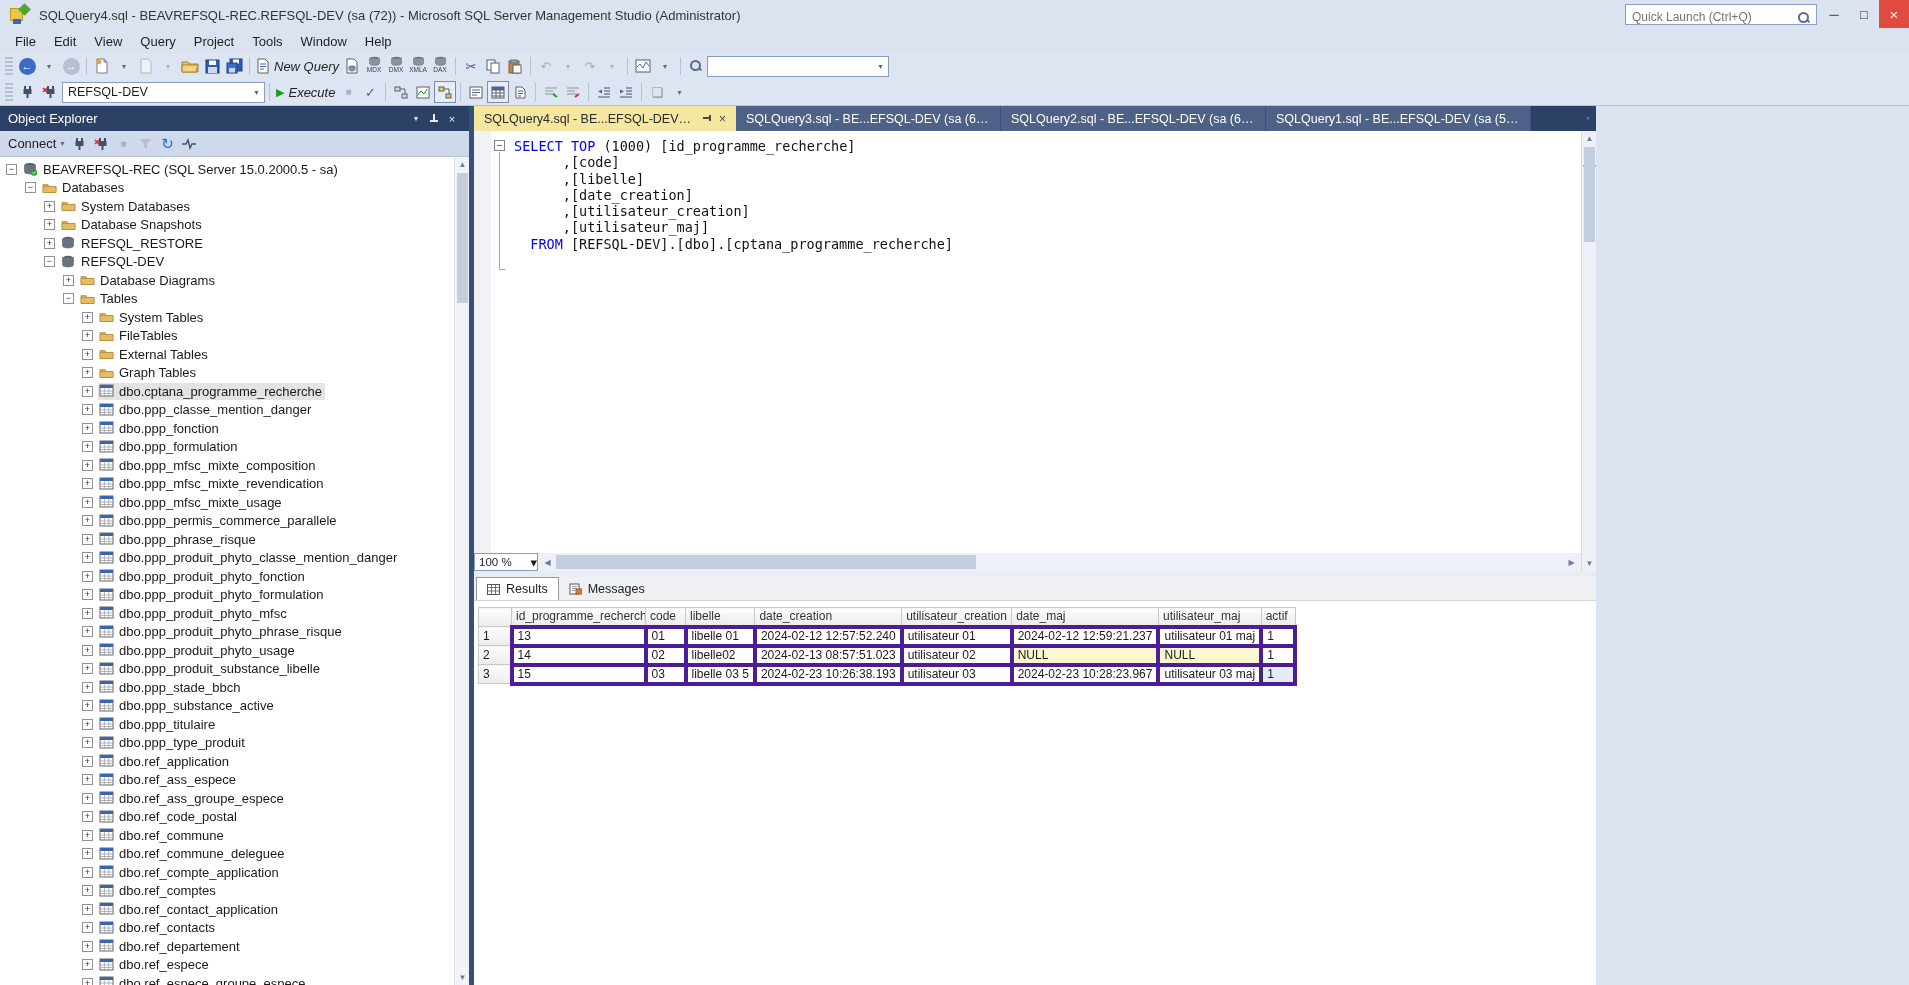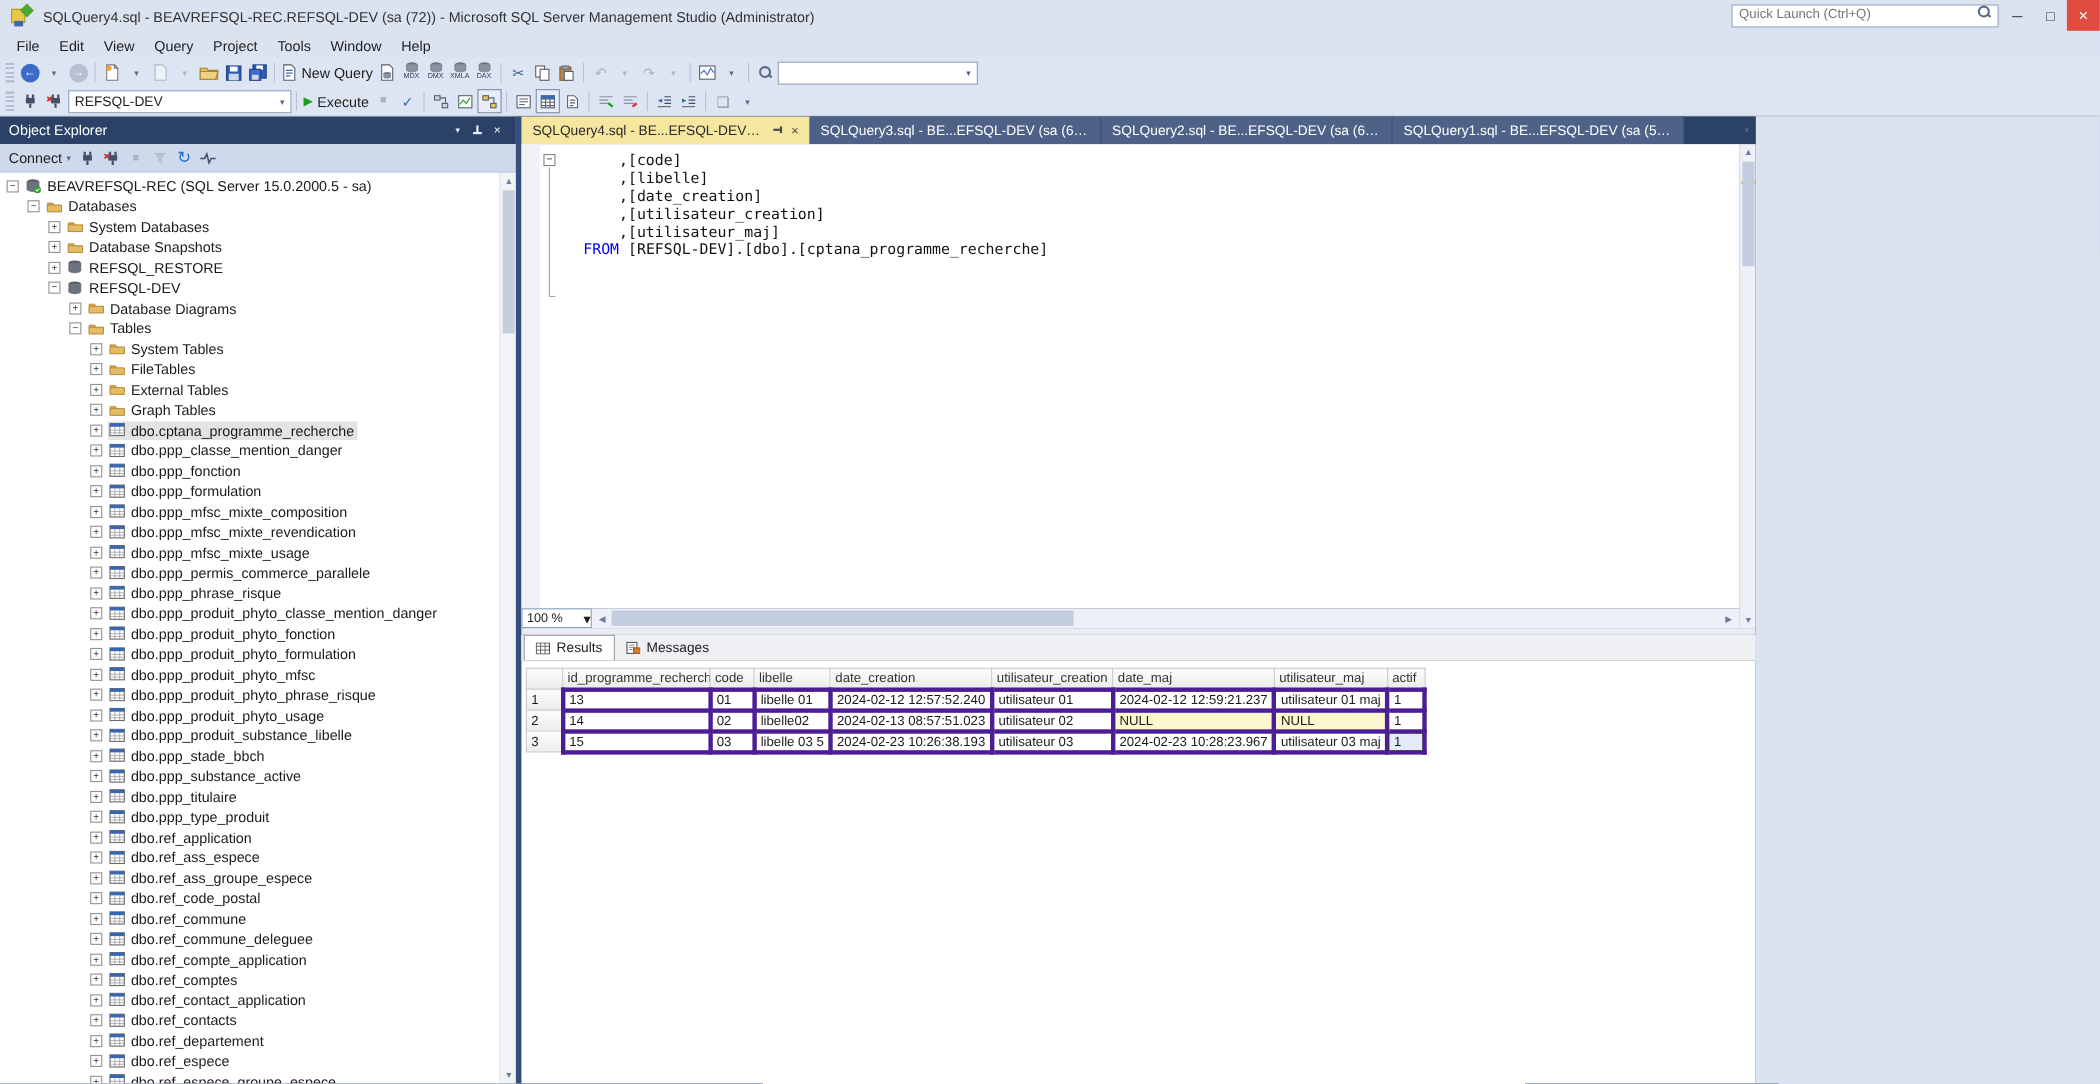--- a/index.html
+++ b/index.html
@@ -7,21 +7,21 @@
   body { font-family:"Liberation Sans", sans-serif; font-size:13px; color:#1e1e1e; background:#dbe2f0; }
   #app { position:relative; width:1909px; height:985px; background:#dbe2f0; }
 
   
   #titlebar { position:absolute; left:0; top:0; width:100%; height:30px; background:#dbe2f0; display:flex; align-items:center; }
   #ssms-logo { width:20px; height:20px; margin:0 10px 0 9px; position:relative; }
   #ssms-logo .l1{position:absolute;left:1px;top:3px;width:13px;height:13px;background:#e8c84a;border:1px solid #b99b27;}
   #ssms-logo .l2{position:absolute;right:0;top:0;width:9px;height:9px;background:#4ea72e;transform:rotate(45deg);}
   #ssms-logo .l3{position:absolute;left:4px;bottom:1px;width:8px;height:5px;background:#3b66b0;}
   #title-text { white-space:nowrap; color:#333; }
-  #quick-launch { position:absolute; right:92px; top:4px; width:243px; height:21px; background:#fff; border:1px solid #8ea0c2; display:flex; align-items:flex-start; }
+  #quick-launch { position:absolute; right:92px; top:4px; width:192px; height:21px; background:#fff; border:1px solid #8ea0c2; display:flex; align-items:flex-end; }
   #quick-launch input { flex:1; border:none; outline:none; font-family:"Liberation Sans",sans-serif; font-size:12px; padding:0 6px; color:#444; background:transparent; }
   .magnifier { width:12px; height:12px; position:relative; margin-right:6px; }
   .magnifier::before{content:"";position:absolute;left:0;top:0;width:7px;height:7px;border:2px solid #5a6b8c;border-radius:50%;}
   .magnifier::after{content:"";position:absolute;left:8px;top:8px;width:4px;height:2px;background:#5a6b8c;transform:rotate(45deg);}
   #win-buttons { position:absolute; right:0; top:0; height:28px; display:flex; }
   .win-btn { width:30px; height:28px; display:flex; align-items:center; justify-content:center; font-size:13px; color:#333; }
   .win-btn.close { background:#e04a3f; color:#fff; font-size:15px; }
 
   
   #menubar { position:absolute; left:0; top:30px; width:100%; height:23px; display:flex; align-items:center; padding-left:6px; background:#dbe2f0; }
@@ -33,21 +33,21 @@
   #toolbar2 { top:79px; height:27px; border-bottom:1px solid #b9c3d8; }
   .grip { width:8px; height:18px; margin:0 3px 0 5px; background:repeating-linear-gradient(#aab6cc 0 2px, transparent 2px 4px); opacity:.8; }
   .tb-sep { width:1px; height:18px; background:#b6c0d6; margin:0 4px; }
   .tb-btn { height:22px; min-width:22px; display:flex; align-items:center; justify-content:center; padding:0 2px; position:relative; }
   .glyph { font-size:13px; line-height:1; }
   .caret { font-size:8px; color:#5a6a88; padding:0 2px; }
   .circle-btn { width:17px; height:17px; border-radius:50%; display:flex; align-items:center; justify-content:center; color:#fff; font-size:11px; }
   .circle-btn.back { background:#3a6bc9; }
   .circle-btn.fwd { background:#b7c0d2; }
   .disabled { color:#a9b2c5 !important; }
-  .tb-label { margin-left:4px; white-space:nowrap; }
+  .tb-label { margin-left:4px; white-space:nowrap;font-style:italic; }
   .combo { background:#fff; border:1px solid #8b9dbf; height:21px; display:flex; align-items:center; }
   .combo .combo-text { flex:1; padding:0 5px; font-size:12.5px; white-space:nowrap; }
   .combo .combo-arrow { width:15px; text-align:center; font-size:8px; color:#51618a; }
   #find-combo { width:182px; }
   #db-combo { width:203px; margin-left:2px; }
   .qt-btn { flex-direction:column; justify-content:flex-start; padding-top:1px; }
   .qt-label { font-size:6.5px; color:#33415e; line-height:6px; }
   .boxed { border:1px solid #7c8cab; background:#e6ecf8; }
   svg { display:block; }
 
@@ -1078,20 +1078,21 @@
           <div id="tabstrip-end">
             <span class="caret">▾</span>
           </div>
         </div>
 
       <div id="editor-body">
         <div id="margin-strip"></div>
         <div id="code">
           <div id="fold-box"><span>−</span></div>
           <div id="fold-guide"></div>
+        <div class="code-line"><span class="kw">SELECT</span><span class="pl"> </span><span class="kw">TOP</span><span class="pl"> (1000) [id_programme_recherche]</span></div>
             <div class="code-line"><span class="pl">      ,[code]</span></div>
             <div class="code-line"><span class="pl">      ,[libelle]</span></div>
             <div class="code-line"><span class="pl">      ,[date_creation]</span></div>
             <div class="code-line"><span class="pl">      ,[utilisateur_creation]</span></div>
             <div class="code-line"><span class="pl">      ,[utilisateur_maj]</span></div>
             <div class="code-line"><span class="pl">  </span><span class="kw">FROM</span><span class="pl"> [REFSQL-DEV].[dbo].[cptana_programme_recherche]</span></div>
           </div>
       </div>
 
       <div id="editor-vscroll">

